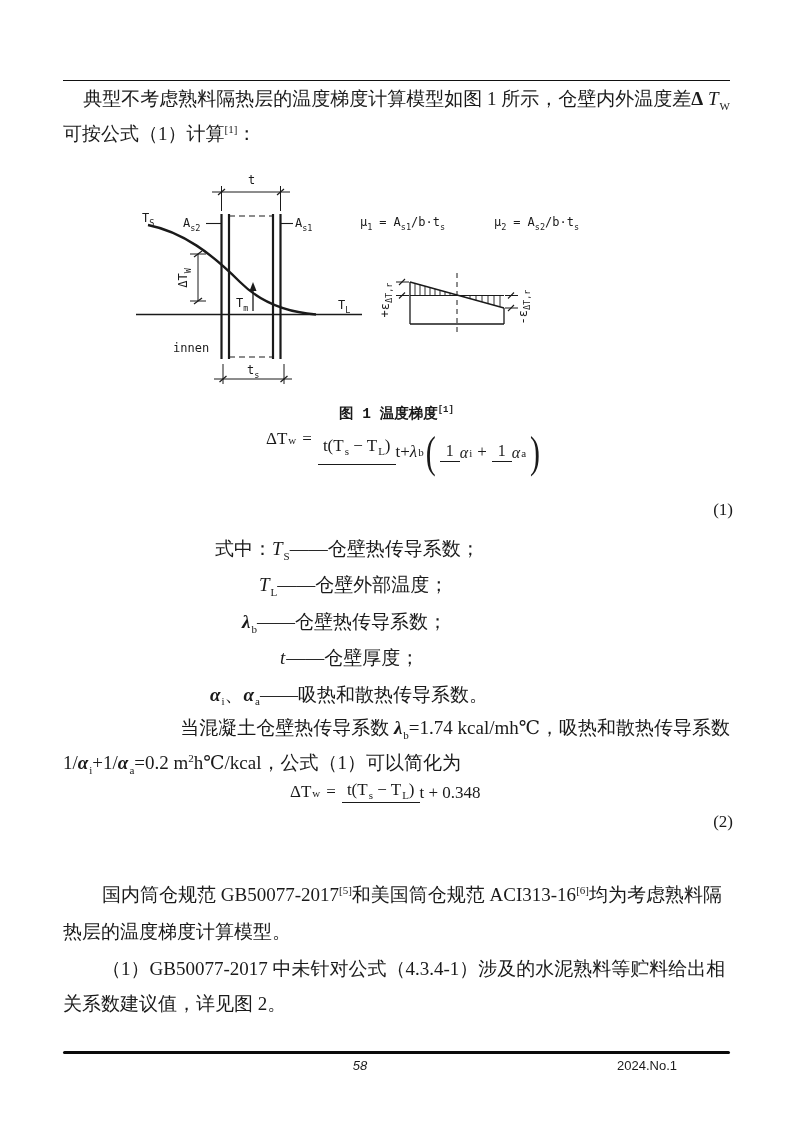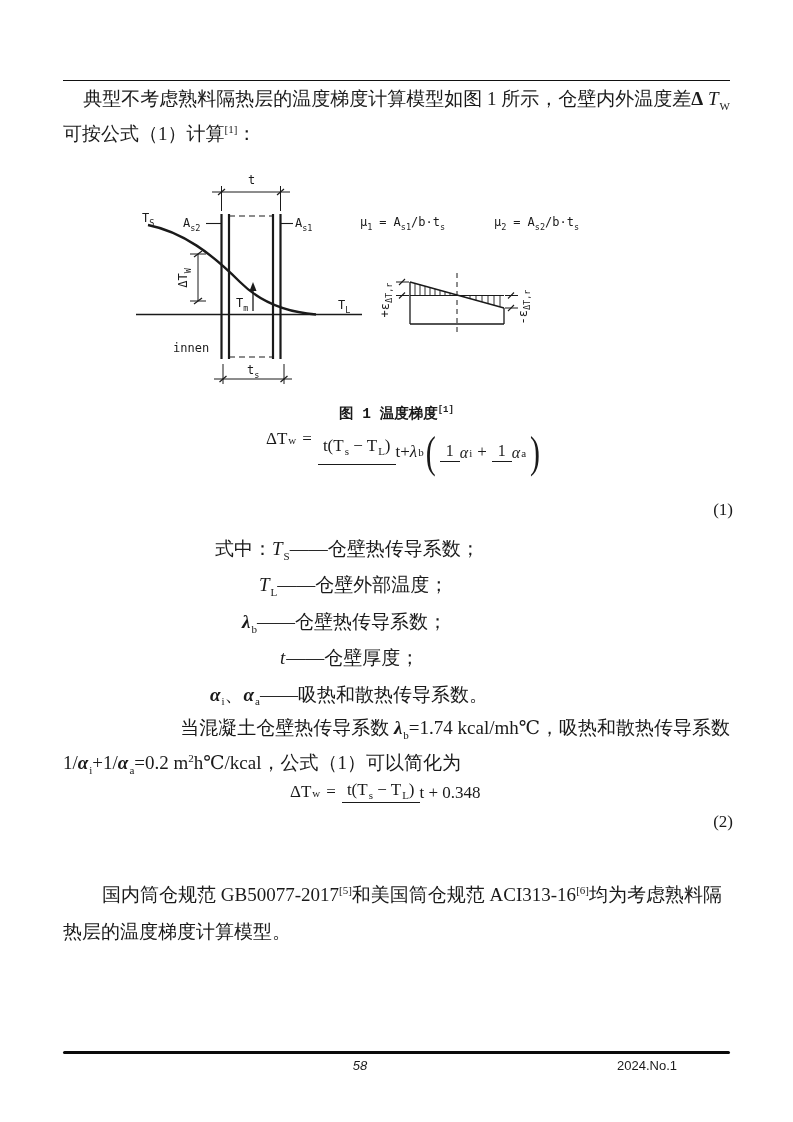--- a/index.html
+++ b/index.html
@@ -248,18 +248,22 @@
   </div>
 
 
   <div class="abs bodyblock" style="top:876px;">
     <div class="bline" style="height:37px;line-height:37px;">
       <span class="indent">国内筒仓规范 GB50077-2017</span><sup>[5]</sup><span>和美国筒仓规范 ACI313-16</span><sup>[6]</sup><span>均为考虑熟料隔</span>
     </div>
     <div class="bline" style="height:37px;line-height:37px;">热层的温度梯度计算模型。</div>
   </div>
 
+  <div class="abs bodyblock" style="top:951px;">
+    <div class="bline"><span class="indent">（1）GB50077-2017 中未针对公式（4.3.4-1）涉及的水泥熟料等贮料给出相</span></div>
+    <div class="bline">关系数建议值，详见图 2。</div>
+  </div>
 
   <div class="abs footer-rule"></div>
   <div class="abs footer-txt" style="left:340px;width:40px;text-align:center;font-style:italic;">58</div>
   <div class="abs footer-txt" style="right:116px;">2024.No.1</div>
 
 </div>
 
 </body></html>

